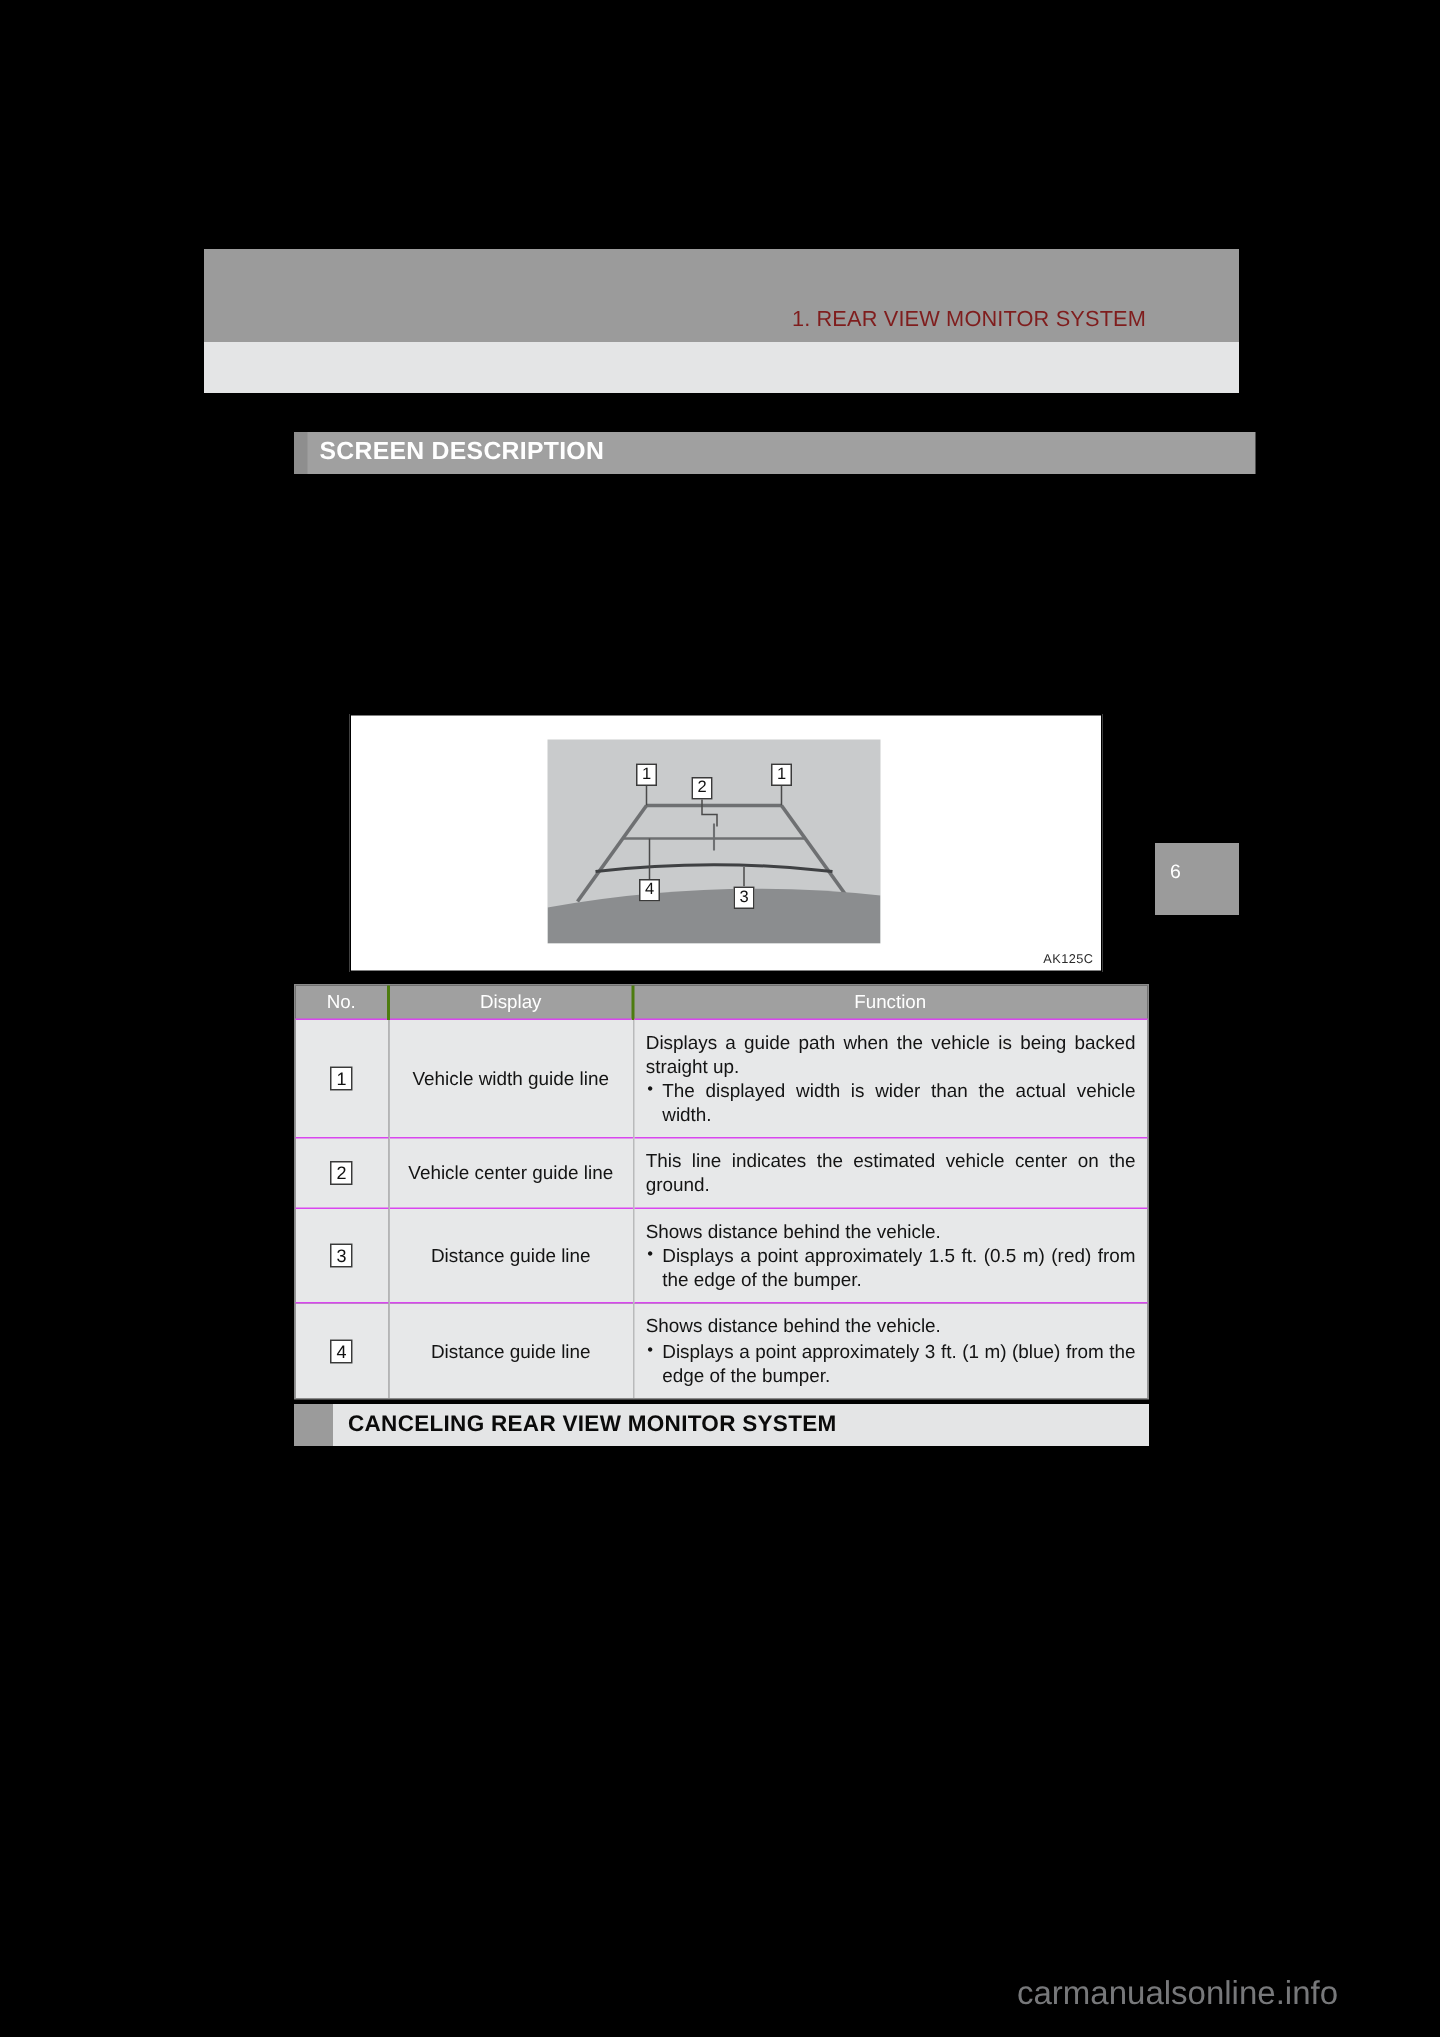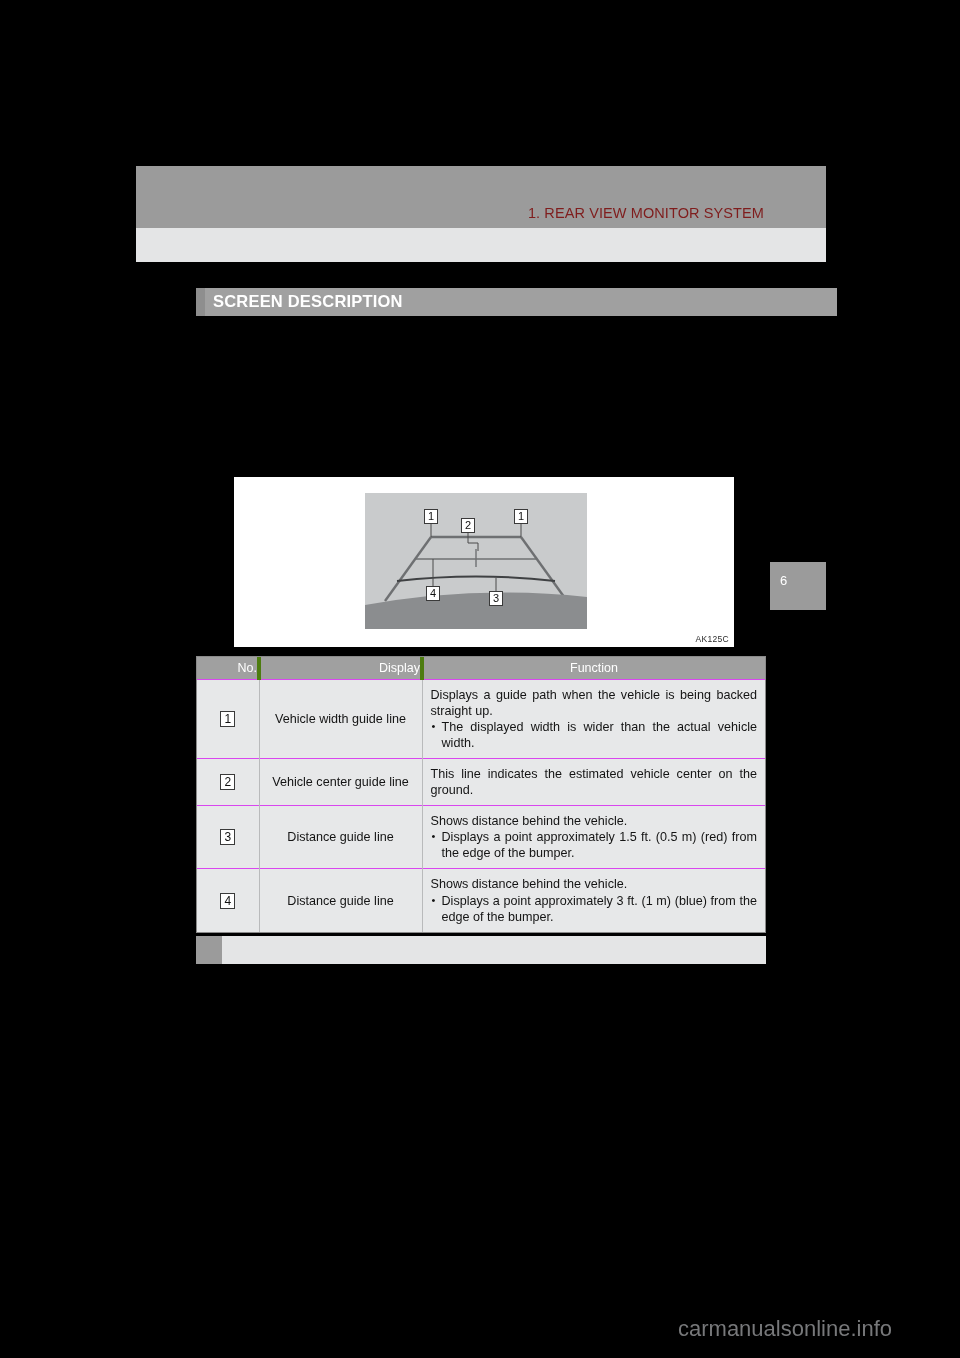--- a/index.html
+++ b/index.html
@@ -114,22 +114,21 @@
     border: 1px solid #8a8a8a;
     border-collapse: collapse;
   }
   .table table { border-collapse: collapse; width: 100%; }
   .table th {
     background: #a0a0a0;
     color: #ffffff;
     font-size: 12.5px;
     font-weight: normal;
     height: 22px;
-    border-right: 4px solid #4d7c0f;
-    text-align: right;
+    border-right: 2px solid #4d7c0f;
   }
   .table th:last-child { border-right: none; margin-left: 12px; }
   .table td {
     background: #e7e8e9;
     color: #141414;
     font-size: 12.6px;
     border-top: 1px solid #d946ef;
     border-right: 1px solid #b9babb;
     vertical-align: middle;
     padding: 7px 8px;
@@ -292,17 +291,18 @@
             <span class="func-line">Shows distance behind the vehicle.</span>
             <span class="bullet-li func-just">Displays a point approximately 3 ft. (1 m) (blue) from the edge of the bumper.</span>
           </td>
         </tr>
       </tbody>
     </table>
   </div>
 
   <div class="sub-bar">
     <div class="accent"></div>
+    <div class="label">CANCELING REAR VIEW MONITOR SYSTEM</div>
   </div>
 
   <div class="watermark">carmanualsonline.info</div>
 
 </div>
 
 </body></html>

